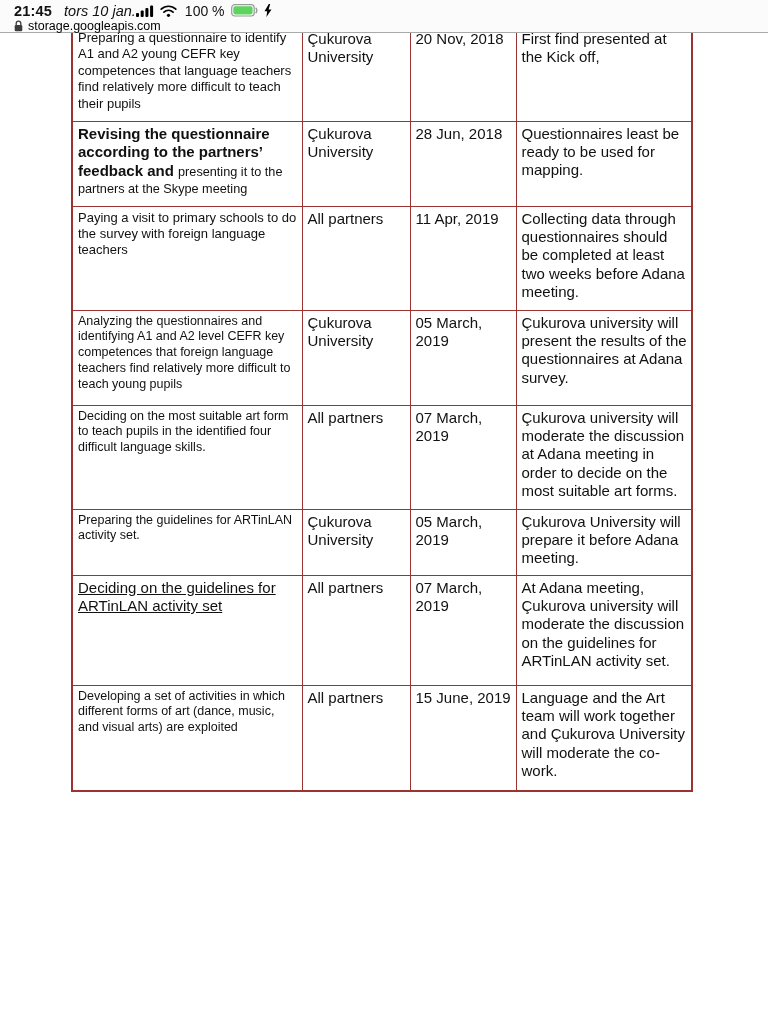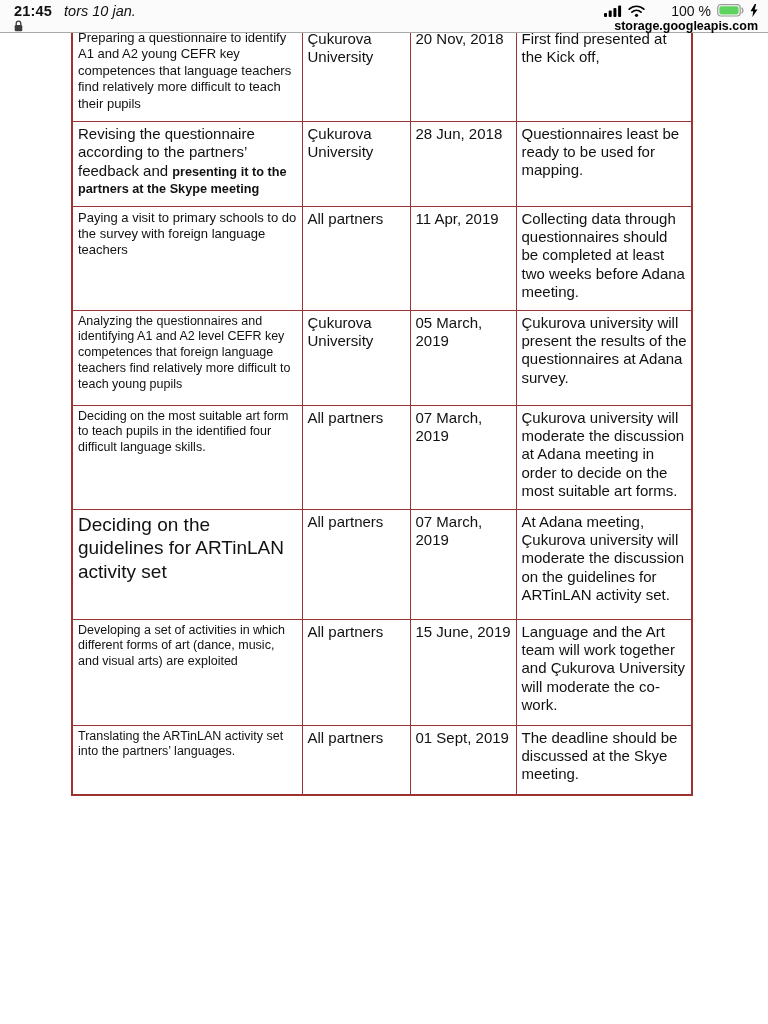--- a/index.html
+++ b/index.html
@@ -6,45 +6,45 @@
   body{
     width:768px;height:1024px;overflow:hidden;background:#ffffff;
     font-family:"Liberation Sans","DejaVu Sans",sans-serif;color:#111;
     position:relative;
   }
   
   .chrome{
     height:33px;background:#fbfbfb;border-bottom:1px solid #a9a9a9;
     box-sizing:border-box;padding:2px 10px 0 14px;
   }
-  .status-row{display:flex;justify-content:space-between;align-items:center;height:17px;}
+  .status-row{display:flex;align-items:center;height:17px;}
   .status-left{display:flex;gap:12px;align-items:baseline;font-size:14.5px;}
   .status-time{font-weight:700;letter-spacing:.2px;}
   .status-date{font-weight:400;font-style:italic;}
   .status-right{display:flex;align-items:center;gap:6px;font-size:14px;}
-  .batt-pct{margin-left:20px;}
-  .url-row{display:flex;justify-content:space-between;align-items:center;gap:5px;height:14px;font-size:12.5px;color:#000;font-weight:bold;}
+  .batt-pct{margin-left:2px;}
+  .url-row{display:flex;justify-content:flex-start;align-items:center;gap:5px;height:14px;font-size:12.5px;color:#000;}
   .icon{display:inline-flex;align-items:center;}
   
   .content{height:990px;overflow:hidden;background:#fff;}
   table.schedule{
     border-collapse:collapse;table-layout:fixed;
     margin:-8px 0 0 71px;width:620px;
     border:2px solid #9a3332;
   }
   table.schedule td{
     border:1.5px solid #9a3332;vertical-align:top;
     padding:3px 4px 3px 5px;box-sizing:border-box;
     word-wrap:break-word;
   }
   td.c-act{font-size:12.5px;line-height:1.26;}
   td.c-act.md{font-size:13px;}
-  td.c-act.md2{font-size:19px;}
-  .act-lg{font-size:15px;line-height:1.22;}
-  .act-sm{font-size:12.7px;font-weight:bold;}
+  td.c-act.md2{font-size:15px;text-decoration:underline;}
+  .act-lg{font-size:15px;line-height:1.22;font-weight:bold;}
+  .act-sm{font-size:12.7px;}
   td.c-part,td.c-date,td.c-note{font-size:15px;line-height:1.23;}
 </style>
 </head>
 <body>
 
 <div class="chrome">
   <div class="status-row">
     <div class="status-left">
       <span class="status-time">21:45</span>
       <span class="status-date">tors 10 jan.</span>
@@ -125,33 +125,33 @@
         <td class="c-part"><span>Çukurova University</span></td>
         <td class="c-date"><span>05 March, 2019</span></td>
         <td class="c-note"><span>Çukurova university will present the results of the questionnaires at Adana survey.</span></td>
       </tr>
       <tr style="height:104px">
         <td class="c-act"><span>Deciding on the most suitable art form to teach pupils in the identified four difficult language skills.</span></td>
         <td class="c-part"><span>All partners</span></td>
         <td class="c-date"><span>07 March, 2019</span></td>
         <td class="c-note"><span>Çukurova university will moderate the discussion at Adana meeting in order to decide on the most suitable art forms.</span></td>
       </tr>
+      <tr style="height:66px">
+        <td class="c-act"><span>Preparing the guidelines for ARTinLAN activity set.</span></td>
+        <td class="c-part"><span>Çukurova University</span></td>
+        <td class="c-date"><span>05 March, 2019</span></td>
+        <td class="c-note"><span>Çukurova University will prepare it before Adana meeting.</span></td>
+      </tr>
       <tr style="height:110px">
         <td class="c-act md2"><span>Deciding on the guidelines for ARTinLAN activity set</span></td>
         <td class="c-part"><span>All partners</span></td>
         <td class="c-date"><span>07 March, 2019</span></td>
         <td class="c-note"><span>At Adana meeting, Çukurova university will moderate the discussion on the guidelines for ARTinLAN activity set.</span></td>
       </tr>
       <tr style="height:106px">
         <td class="c-act"><span>Developing a set of activities in which different forms of art (dance, music, and visual arts) are exploited</span></td>
         <td class="c-part"><span>All partners</span></td>
         <td class="c-date"><span>15 June, 2019</span></td>
         <td class="c-note"><span>Language and the Art team will work together and Çukurova University will moderate the co-work.</span></td>
       </tr>
-      <tr style="height:70px">
-        <td class="c-act"><span>Translating the ARTinLAN activity set into the partners’ languages.</span></td>
-        <td class="c-part"><span>All partners</span></td>
-        <td class="c-date"><span>01 Sept, 2019</span></td>
-        <td class="c-note"><span>The deadline should be discussed at the Skye meeting.</span></td>
-      </tr>
     </tbody>
   </table>
 </div>
 
 </body></html>

